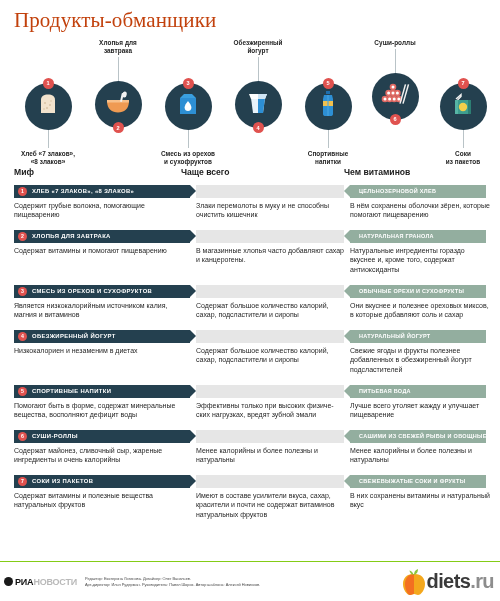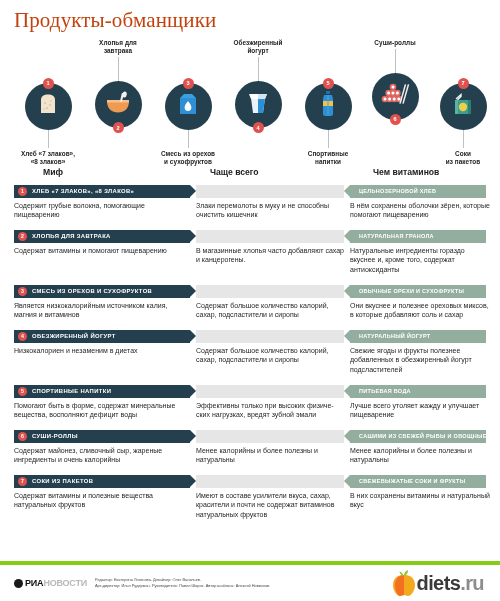--- a/index.html
+++ b/index.html
@@ -87,21 +87,20 @@
 
   
   .table { position: relative; padding: 0 14px; }
   .colheads { position: relative; height: 18px; }
   .colhead {
     position: absolute;
     font-size: 8.6px;
     font-weight: 700;
     color: #1c1c1c;
     top: 0;
-    margin-left: 29px;
   }
   .ch1 { left: 0; }
   .ch2 { left: 167px; }
   .ch3 { left: 330px; }
 
   .row { position: relative; margin-bottom: 3px; }
   .bars { position: relative; height: 13px; }
 
   .bar-myth {
     position: absolute;
@@ -187,24 +186,24 @@
   }
   .c1 { left: 0; width: 172px; }
   .c2 { left: 182px; width: 150px; }
   .c3 { left: 336px; width: 140px; }
 
   
   .footer {
     position: absolute;
     left: 0; bottom: 0;
     width: 500px; height: 40px;
-    border-top: 4px solid #84cc16;
-    display: flex;
-    align-items: center;
-    padding: 0 14px;
+    border-top: 1px solid #84cc16;
+    display: flex;
+    align-items: center;
+    padding: 0 4px;
   }
   .ria { display: flex; align-items: center; flex: 0 0 auto; }
   .ria-dot {
     width: 9px; height: 9px;
     border-radius: 50%;
     background: #1a1a1a;
     margin-right: 2px;
   }
   .ria-a { font-size: 9px; font-weight: 700; color: #111; letter-spacing: -.2px; }
   .ria-b { font-size: 9px; font-weight: 700; color: #b9b9b9; letter-spacing: -.2px; }

